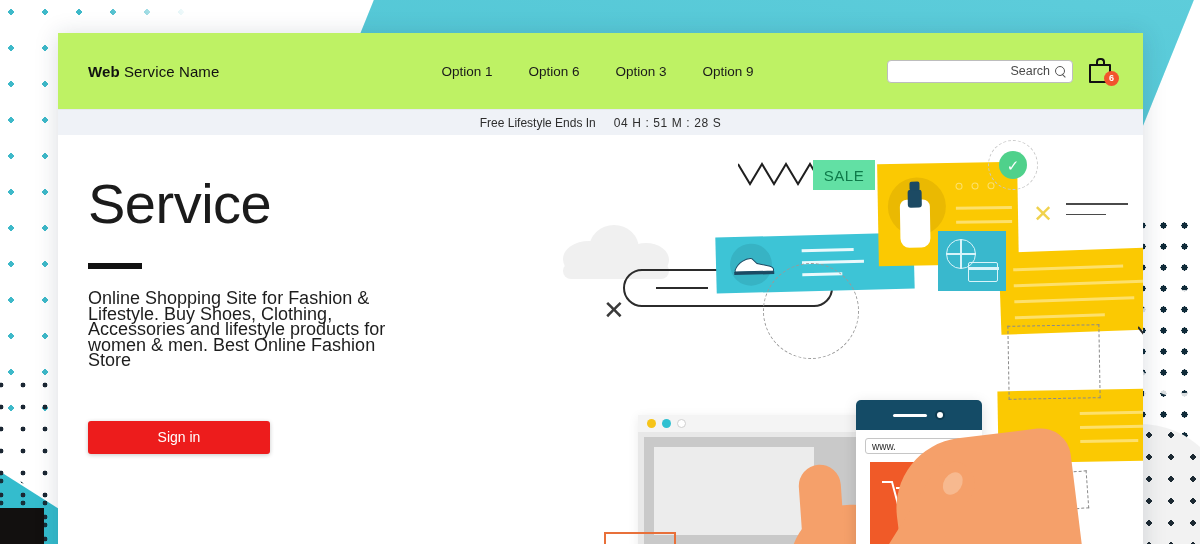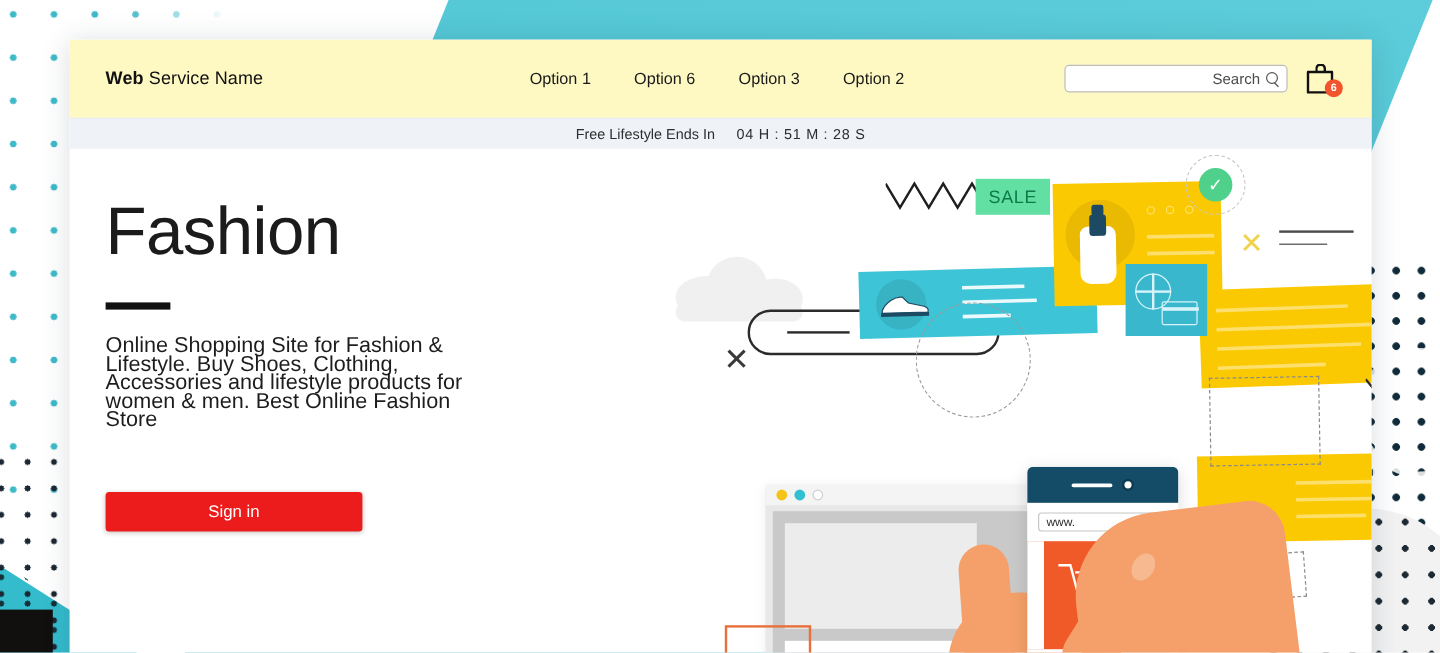--- a/index.html
+++ b/index.html
@@ -105,24 +105,24 @@
     position: absolute;
     left: 58px; top: 33px;
     width: 1085px; height: 560px;
     background: #ffffff;
     box-shadow: 0 2px 22px rgba(30,50,70,.17);
     overflow: hidden;
   }
 
   
   .navbar {
-    position: relative; height: 65px;
+    position: relative; height: 76px;
     display: flex; align-items: center;
     padding: 0 28px 0 30px;
-    background: #fef9c3;
+    background: #bef264;
     justify-content: space-between;
   }
   .brand { font-size: 15px; color: #111; letter-spacing: .1px; white-space: nowrap; }
   .brand b { font-weight: 700; }
   .brand span.light { font-weight: 400; }
 
   .nav-links {
     display: flex; gap: 36px;
     margin-left: 222px;
   }
@@ -180,21 +180,21 @@
   .hero { position: relative; height: 476px; }
   .hero-left { position: absolute; left: 30px; top: 38px; width: 420px; }
   .headline {
     font-size: 56px; line-height: 62px; font-weight: 300;
     color: #1b1b1b; letter-spacing: -.5px;
   }
   .rule { width: 54px; height: 6px; background: #111; margin: 28px 0 22px; }
   .subcopy { font-size: 18px; line-height: 15.5px; color: #1d1d1d; max-width: 310px; }
   .signin {
     margin-top: 52px;
-    width: 214px; height: 33px; border: none; border-radius: 3px;
+    width: 182px; height: 33px; border: none; border-radius: 3px;
     background: #ed1c1c; color: #fff;
     font-size: 14px; font-family: inherit; cursor: pointer;
     box-shadow: 0 1px 4px rgba(0,0,0,.22);
   }
 
   
   .illus { position: absolute; left: 430px; top: 0; width: 655px; height: 476px; }
   .il { position: absolute; }
 
   .cloud { left: 75px; top: 90px; width: 110px; height: 52px; }
@@ -392,21 +392,21 @@
 
     <div class="navbar">
       <div class="brand">
         <b>Web</b><span class="light"> Service Name</span>
       </div>
 
       <div class="nav-links">
         <div class="nav-link">Option 1</div>
         <div class="nav-link">Option 6</div>
         <div class="nav-link">Option 3</div>
-        <div class="nav-link">Option 2</div>
+        <div class="nav-link">Option 9</div>
       </div>
 
       <div class="nav-right">
         <div class="searchbox">
           <span class="ph">Search</span>
           <span class="magnifier"></span>
         </div>
         <div class="cart-wrap">
           <span class="bag-handle"></span>
           <span class="bag"></span>
@@ -417,21 +417,21 @@
 
     <div class="shipbar">
       <span class="ship-label">Free Lifestyle Ends In</span>
       <span class="ship-timer">04 H : 51 M : 28 S</span>
     </div>
 
     <div class="hero">
 
       <div class="hero-left">
         <div class="headline">
-          <div>Fashion</div>
+          <div>Service</div>
         </div>
         <div class="rule"></div>
         <div class="subcopy">Online Shopping Site for Fashion &amp; Lifestyle. Buy Shoes, Clothing, Accessories and lifestyle products for women &amp; men. Best Online Fashion Store</div>
         <button class="signin">Sign in</button>
       </div>
 
       <div class="illus">
 
         <div class="il cloud">
           <div style="left:0;top:16px;width:52px;height:36px;"></div>

